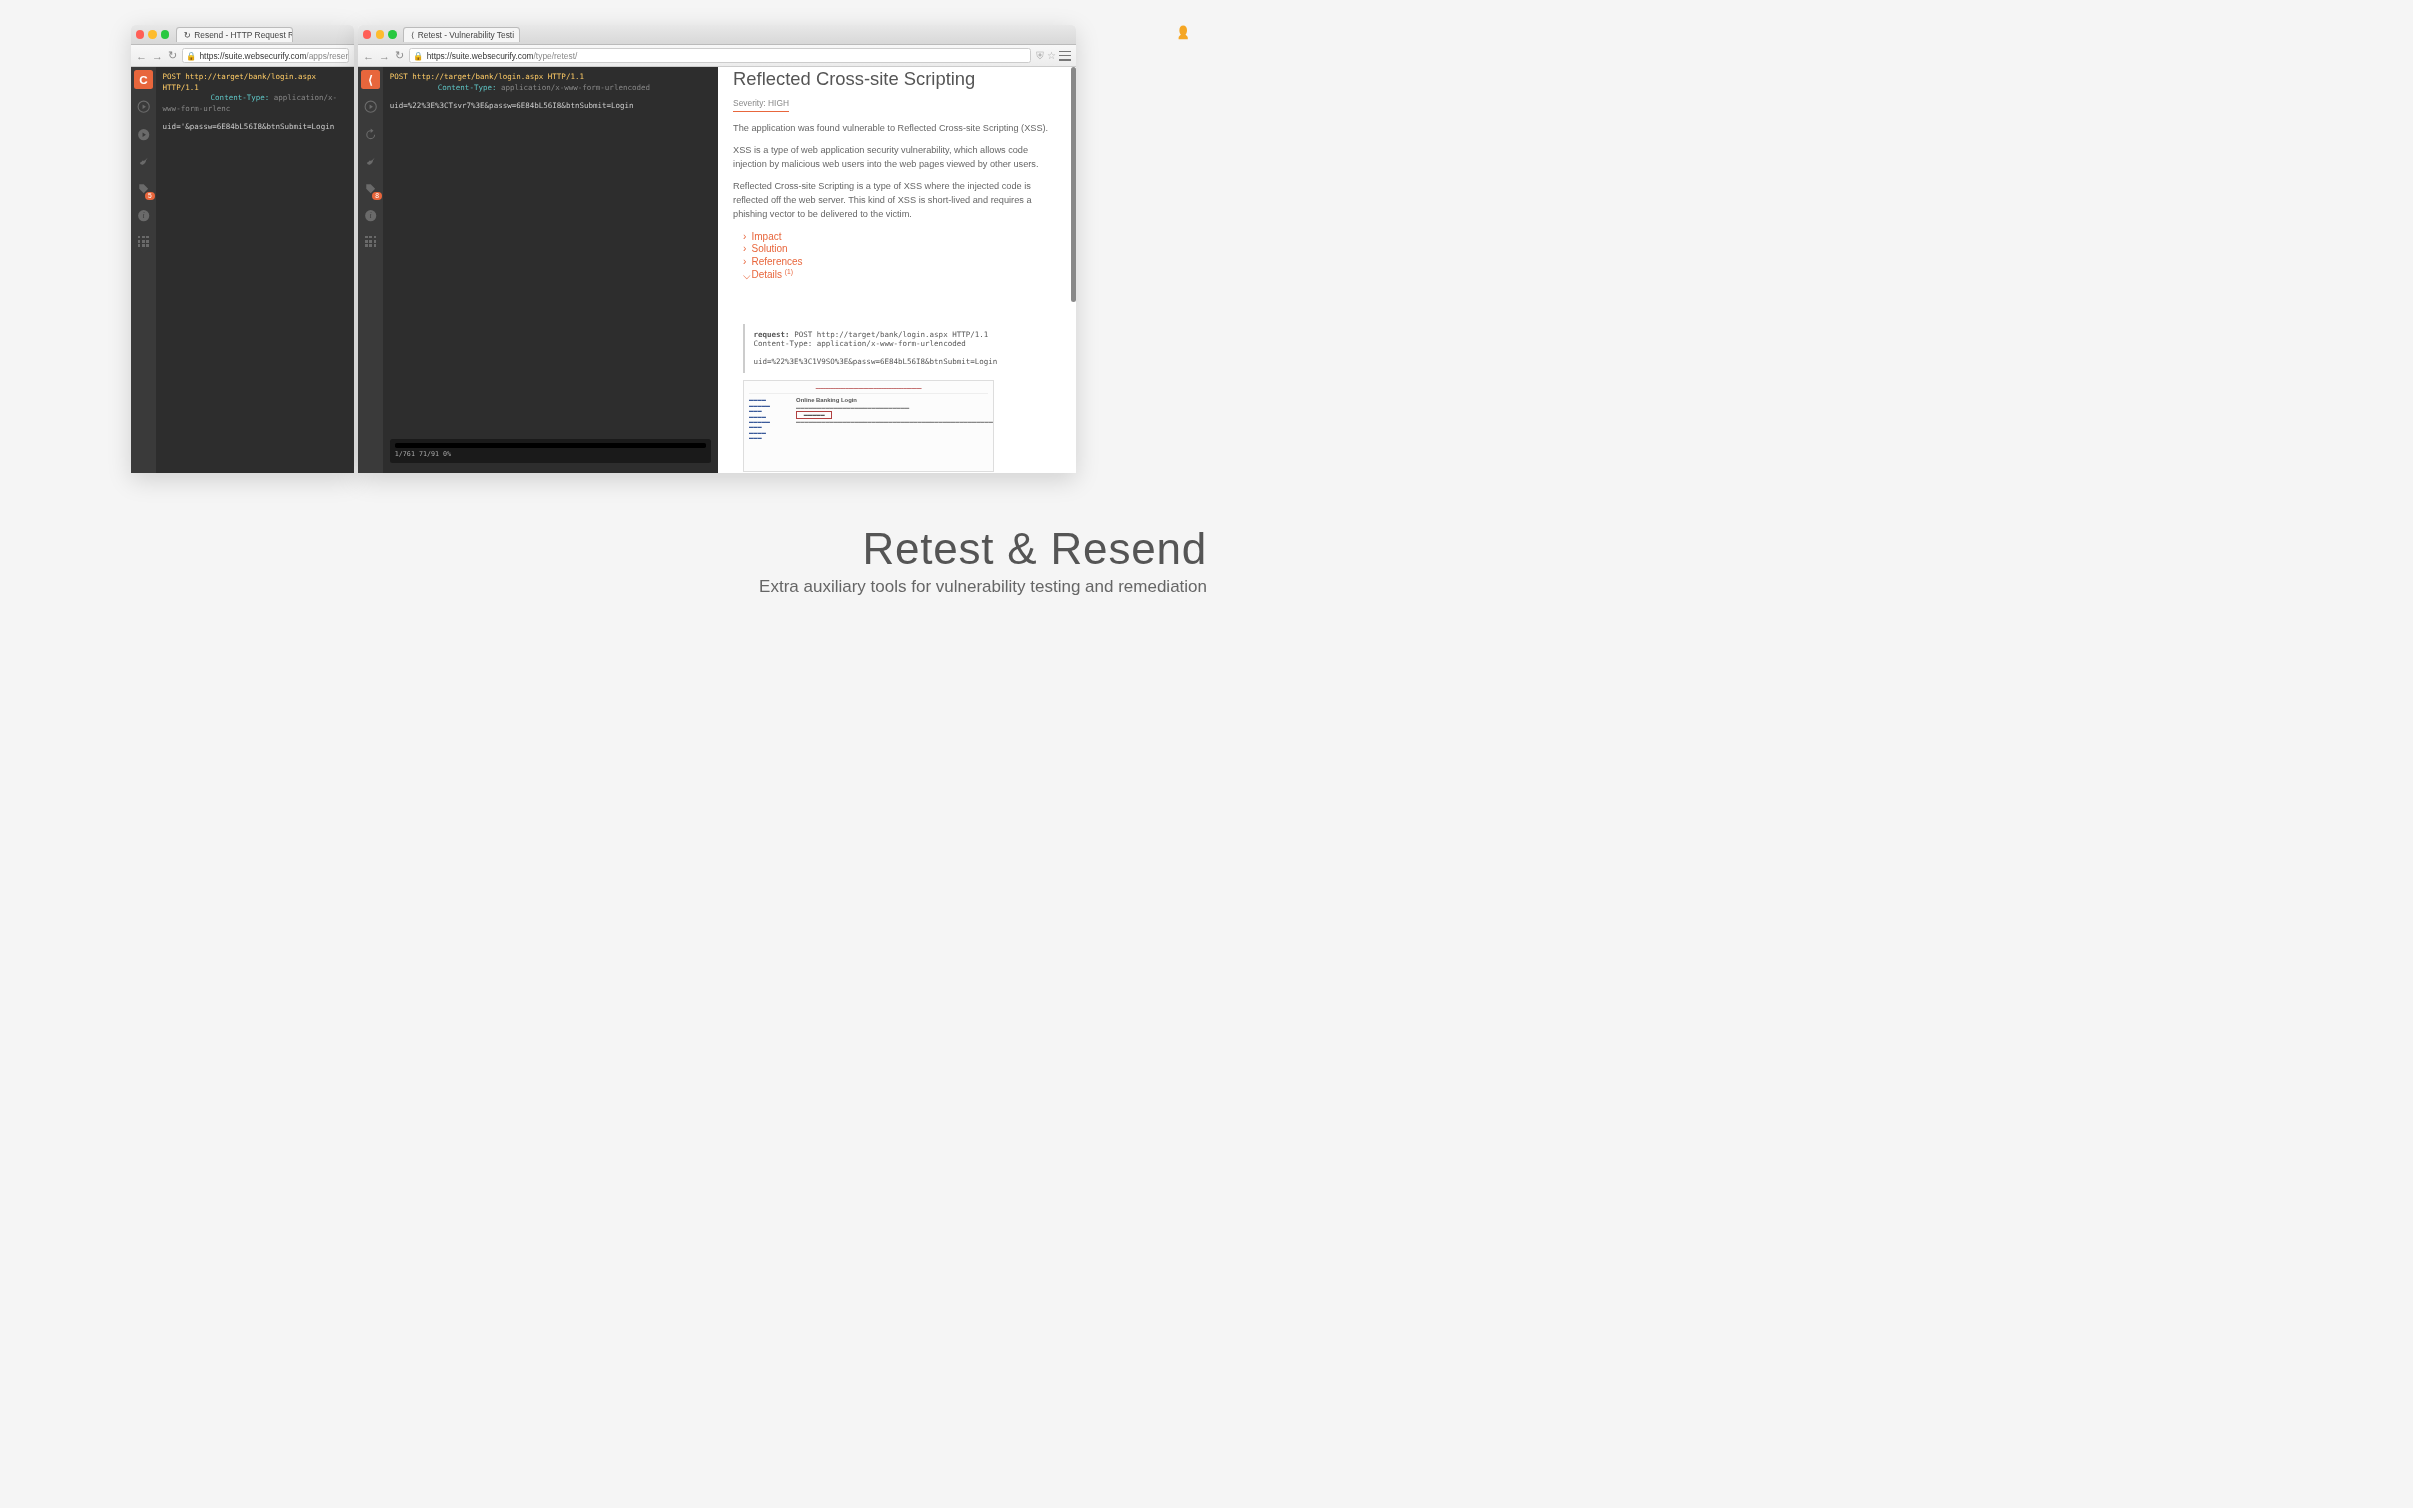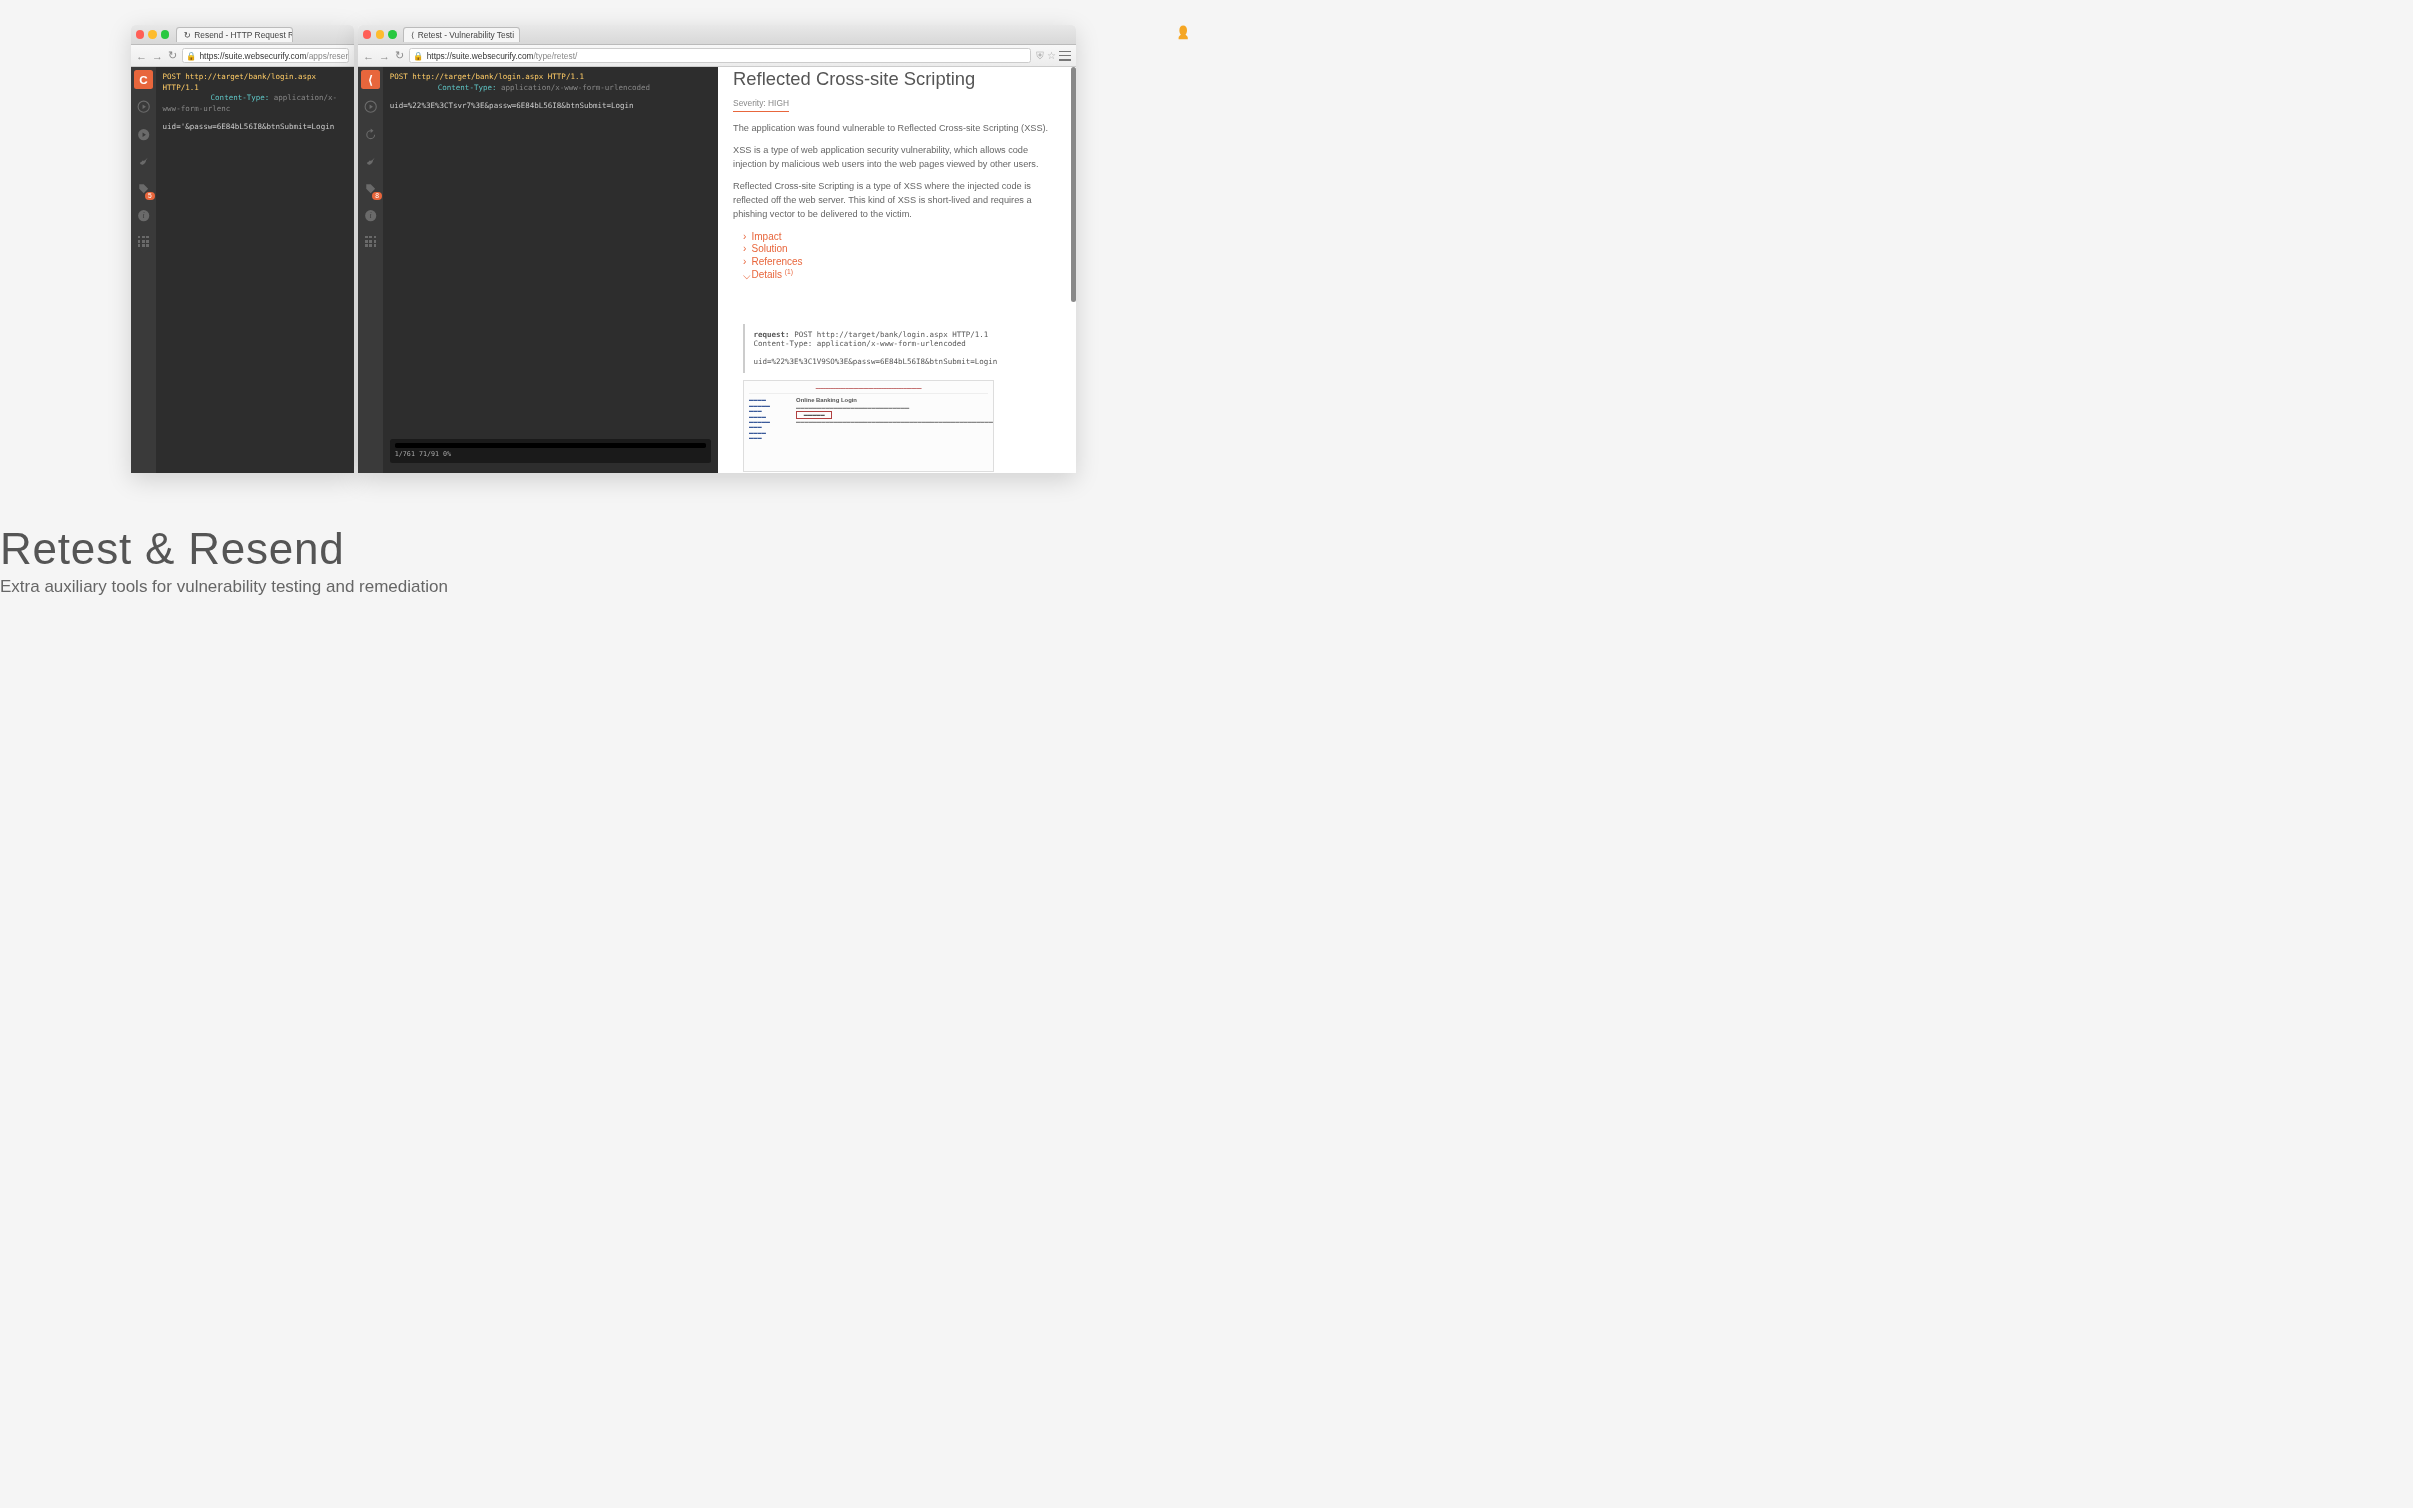--- a/index.html
+++ b/index.html
@@ -57,21 +57,21 @@
 .reqbox { border-left: 2.5px solid #ccc; margin-left: 10px; padding: 6.7px 8.4px; font-family: Menlo, monospace; font-size: 7.5px; color: #555; margin-top: 41px; }
 .reqbox .lbl { font-weight: bold; }
 .screenshot-thumb { margin: 6.7px 0 0 10px; border: 0.8px solid #ddd; width: 251px; height: 92px; background: #fcfcfc; padding: 5px; font-size: 4.2px; color: #555; line-height: 1.3; overflow: hidden; }
 .thumb-links a { color: #e8663c; font-size: 7.5px; text-decoration: underline; margin-right: 2.5px; cursor: pointer; }
 .thumb-links { margin: 20px 0 0 10px; }
 .vscroll { position: absolute; right: 0; top: 0; width: 5px; height: 235px; background: #888; border-radius: 2.5px; }
 
 .avatar { position: absolute; top: 23.5px; right: 15px; width: 18.4px; height: 20px; }
 .avatar svg { fill: #f5a623; }
 
-.caption { position: absolute; top: 524px; left: 0; right: 0; text-align: left; }
+.caption { position: absolute; top: 524px; left: 0; right: 0; text-align: right; }
 .caption h1 { font-size: 44px; font-weight: 200; color: #555; letter-spacing: 0.8px; }
 .caption p { font-size: 17px; font-weight: 300; color: #666; margin-top: 3px; }
 </style>
 </head>
 <body>
 
 <div class="workspace">
 
   <div class="bwin bwin-left">
     <div class="tabbar">

